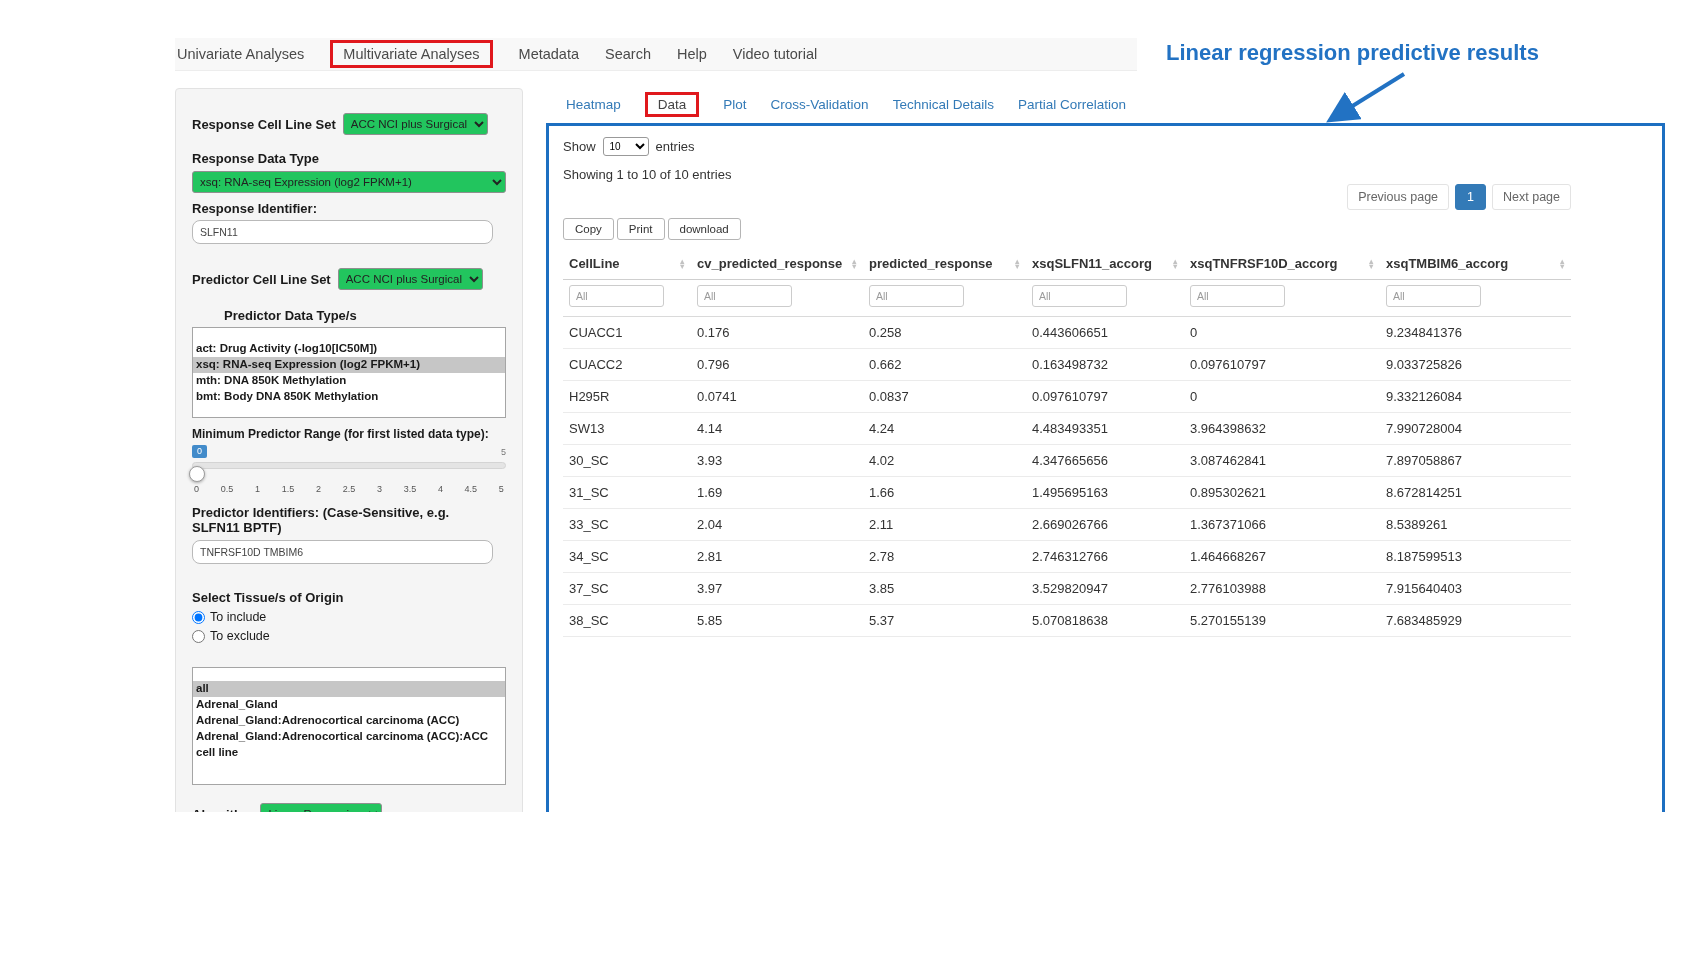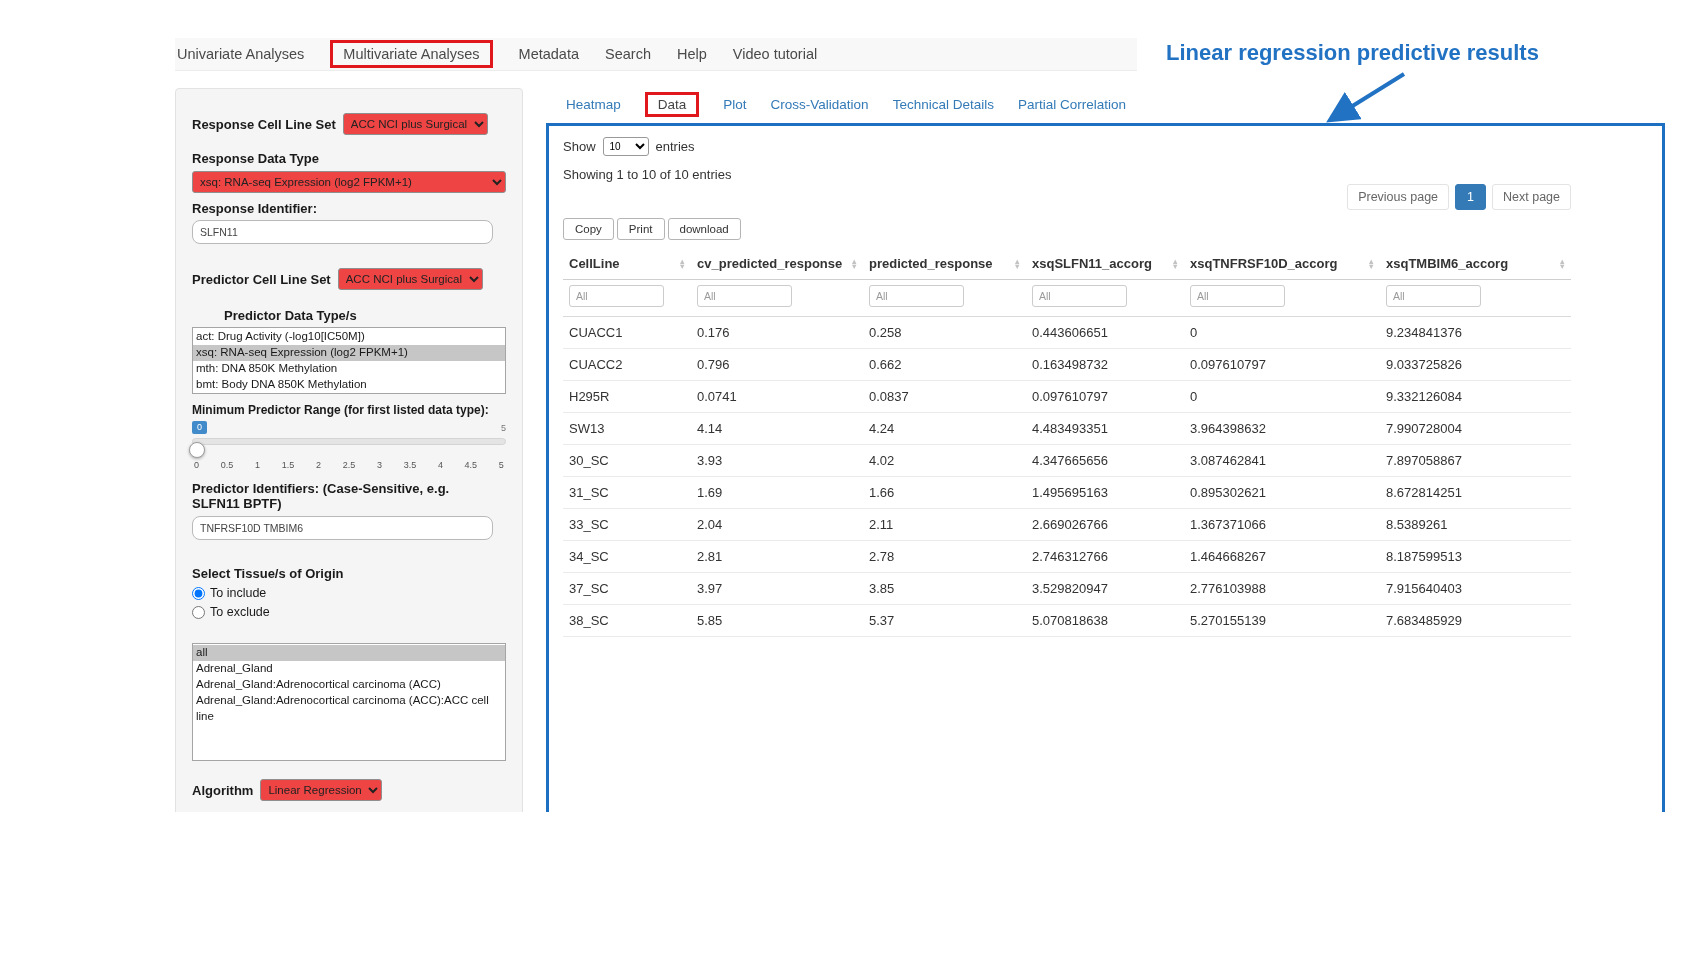--- a/index.html
+++ b/index.html
@@ -17,27 +17,27 @@
   
   .annotation { position:absolute; left:1166px; top:40px; font-size:22px; font-weight:bold; color:#2272c3; }
   .annotation-arrow { position:absolute; left:1318px; top:68px; }
 
   
   .sidebar { position:absolute; left:175px; top:88px; width:348px; height:788px; background:#f5f5f5;
              border:1px solid #e2e2e2; border-radius:4px; padding:14px 16px; font-size:13px; color:#1a1a1a; }
   .lbl { font-weight:bold; }
   .inline-row { display:flex; align-items:center; gap:7px; }
   .sidebar select { font-family:inherit; font-size:11.5px; border:1px solid #8f8f8f; border-radius:3px;
-                    background:#ef4444; padding:2px 3px; color:#222; height:22px; }
+                    background:#22c55e; padding:2px 3px; color:#222; height:22px; }
   .full-select { width:100%; margin-top:5px; }
   .text-input { width:96%; border:1px solid #b9b9b9; border-radius:8px; padding:5px 7px; font-size:10.5px;
                 font-family:inherit; color:#444; background:#fff; }
   input::placeholder { color:#9a9a9a; }
   .listbox { background:#fff; border:1px solid #a5a5a5; margin-top:4px; font-size:11.5px; line-height:1.38;
-             padding:1px 0; }
+             padding:13px 0;font-weight:bold; }
   .listbox .opt { padding:0 3px; cursor:default; }
   .listbox .opt.selected { background:#c6c6c6; }
   .tissue-box { height:118px; overflow-y:scroll; margin-top:24px; }
   .nowrap-lbl { font-size:12px; white-space:nowrap; }
   .radio-line { display:flex; align-items:center; gap:5px; margin-top:5px; font-size:12.5px; }
   .radio-line input { margin:0; width:13px; height:13px; }
 
   
   .slider { position:relative; height:52px; margin-top:4px; }
   .slider .bubble { position:absolute; left:0; top:0; background:#428bca; color:#fff; font-size:9px;

